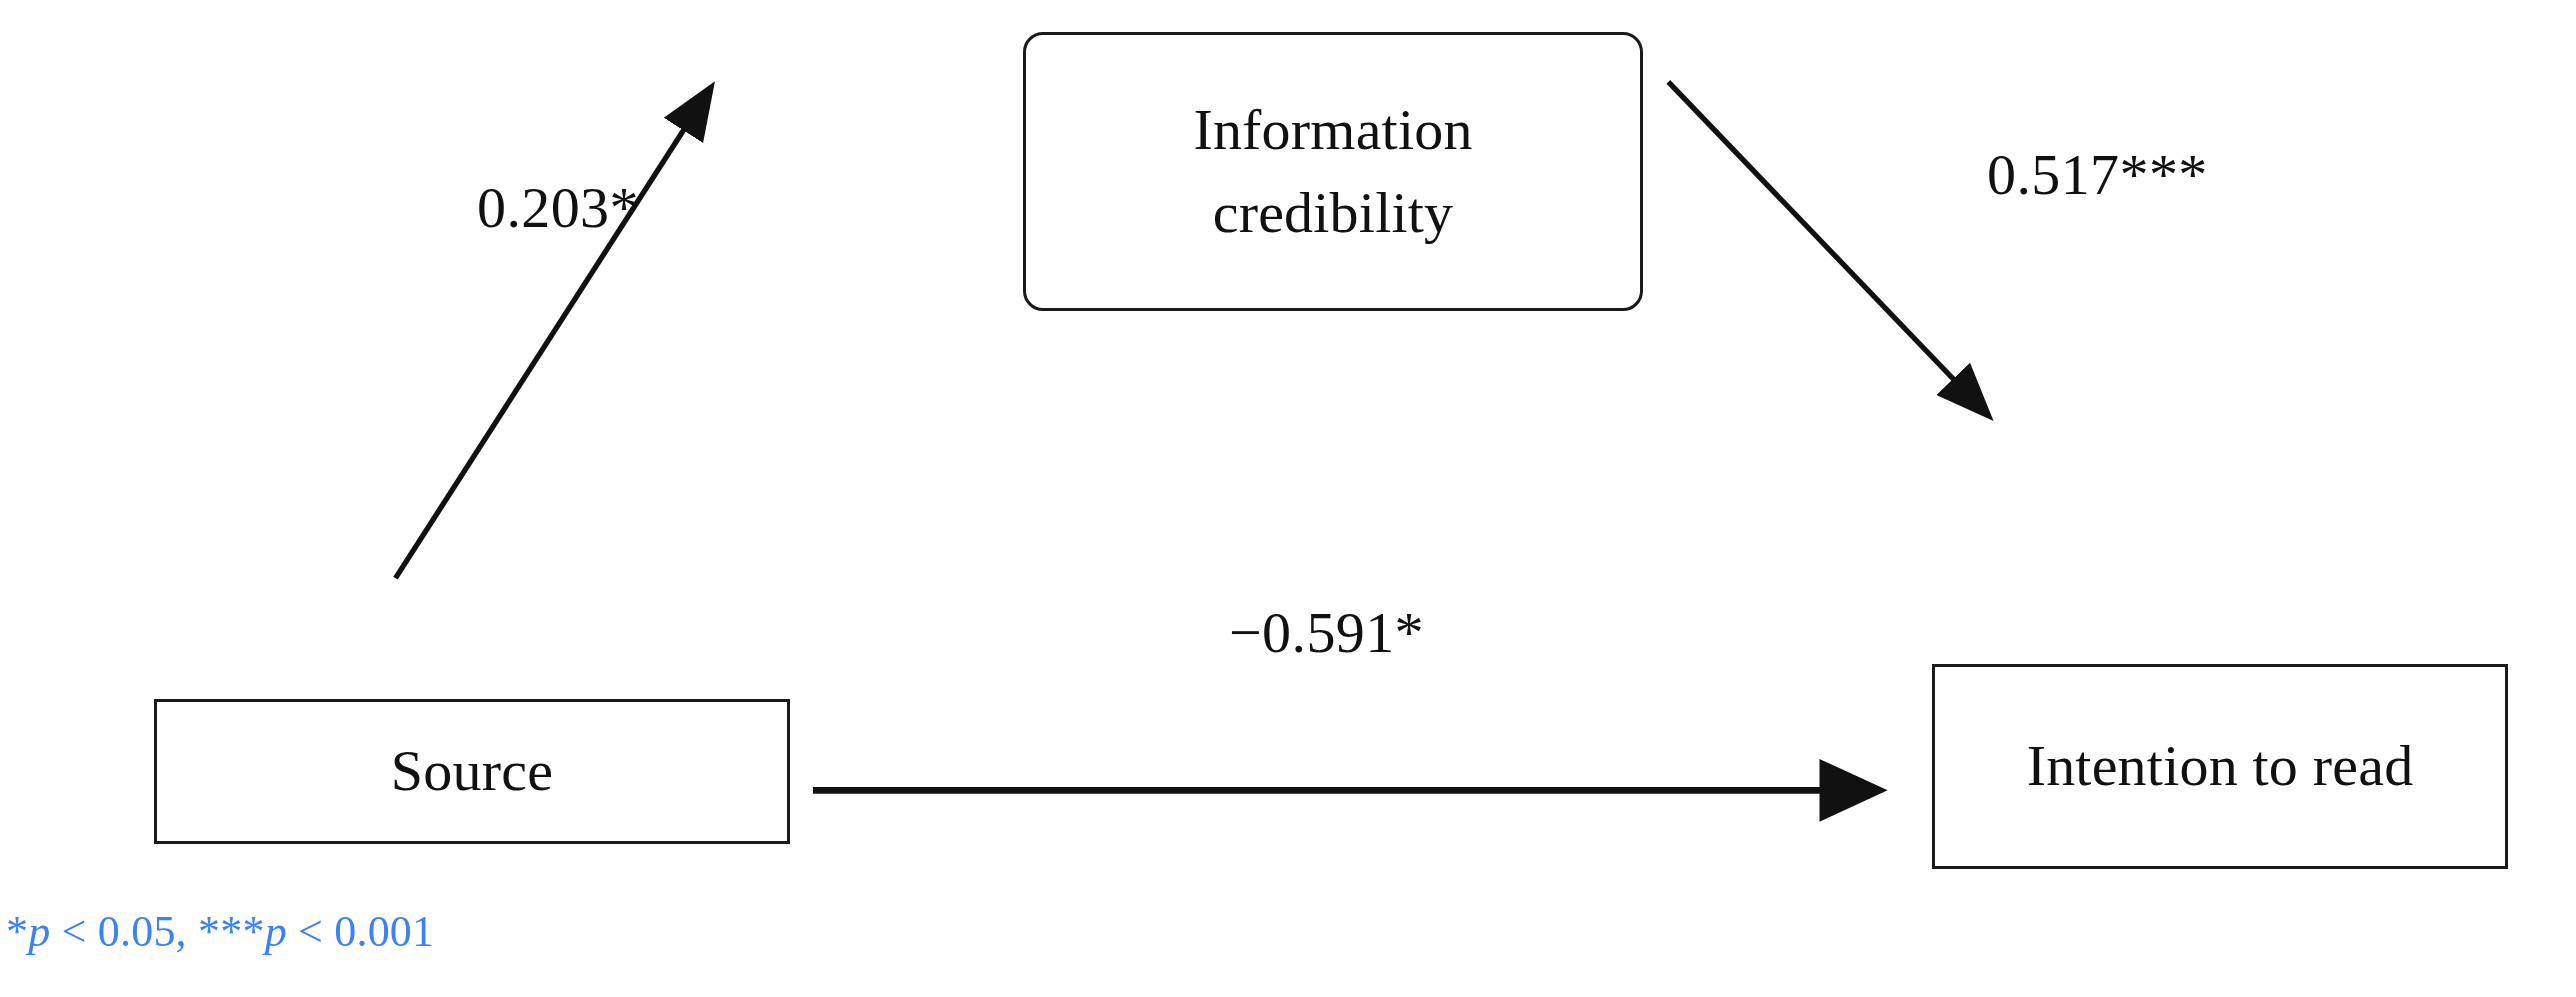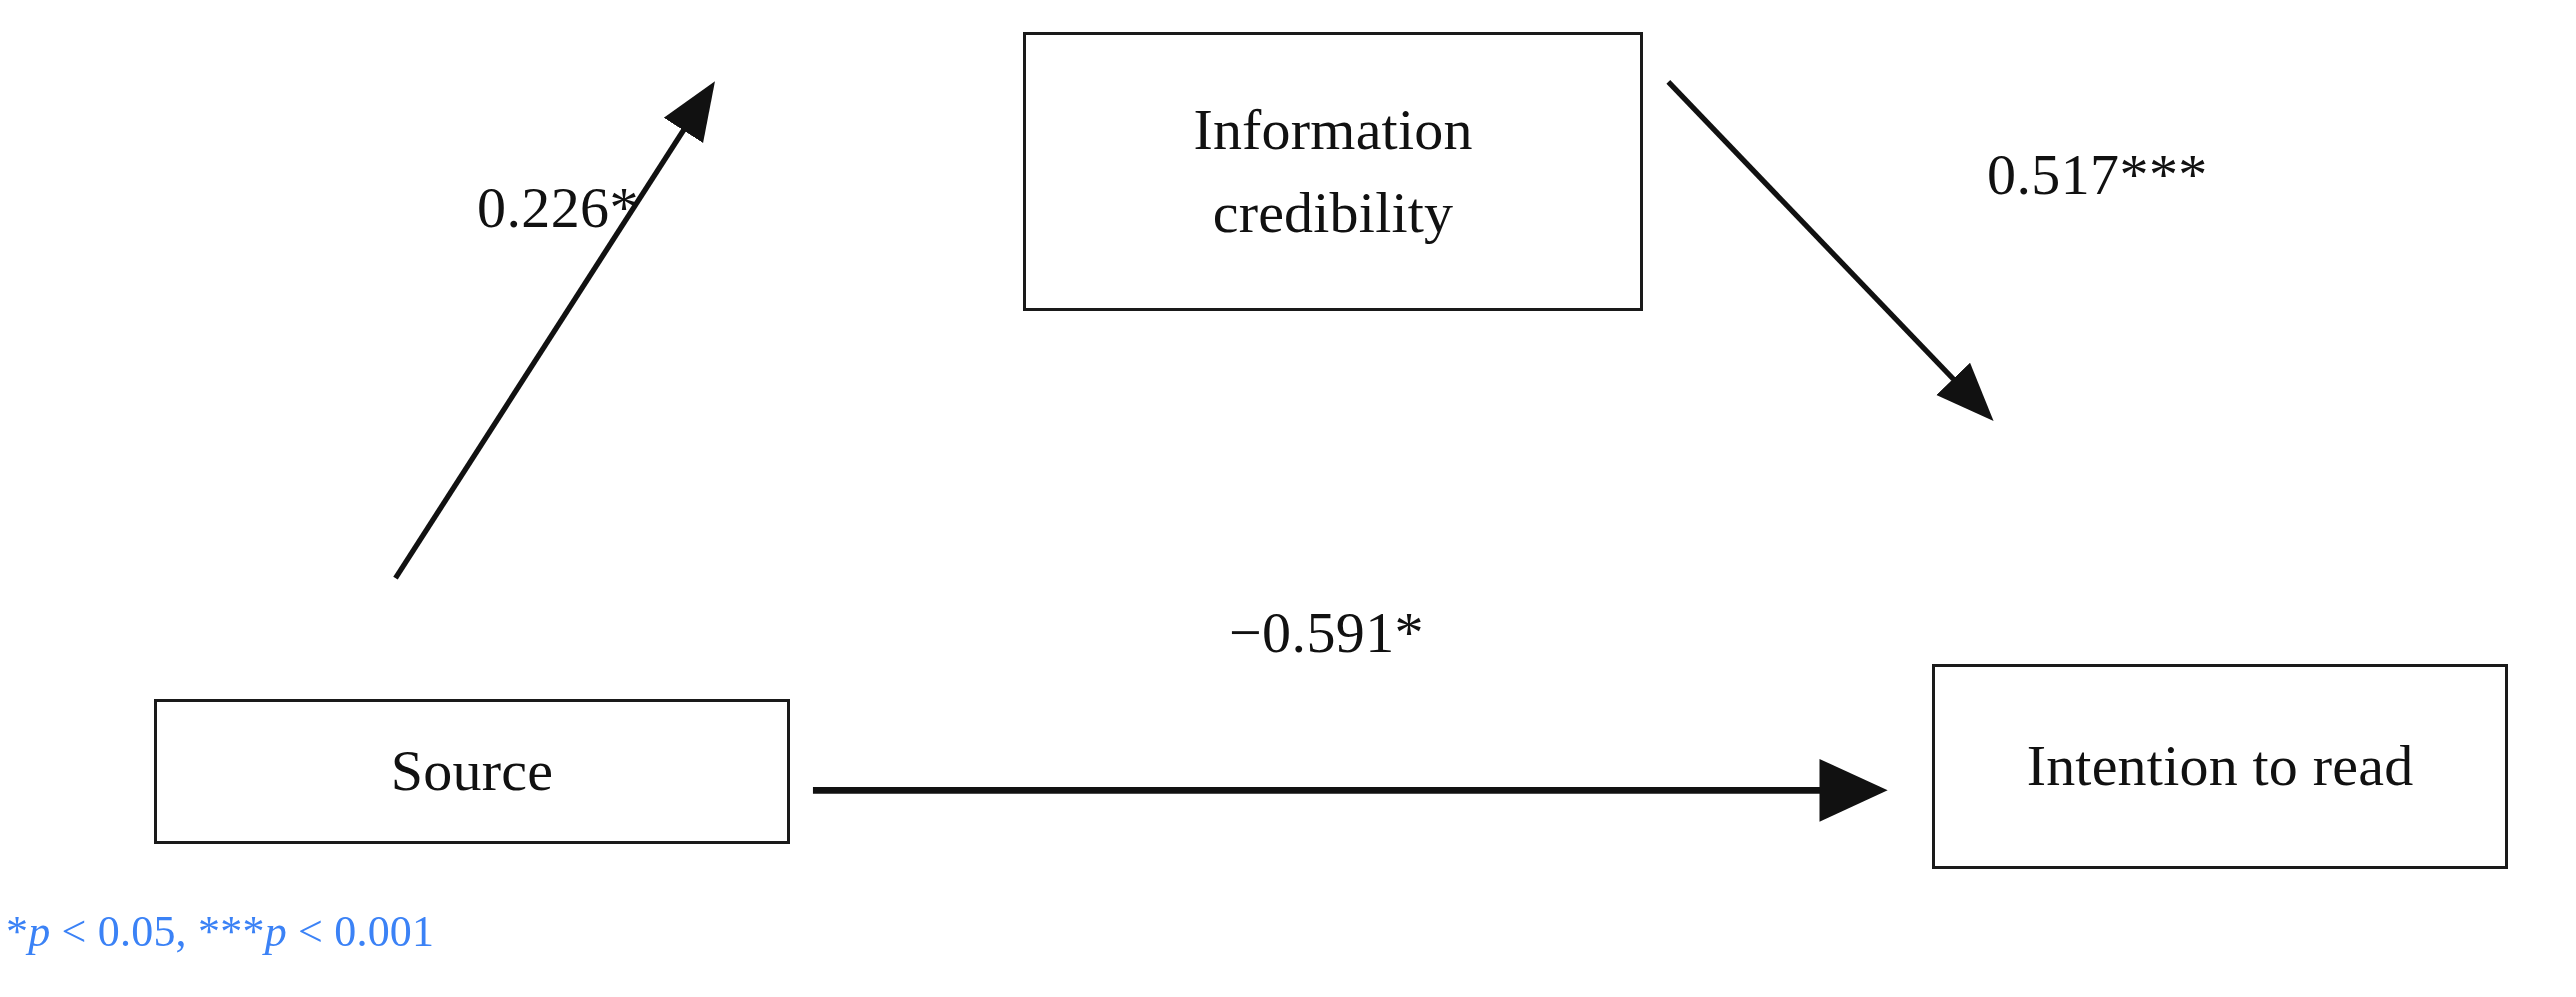--- a/index.html
+++ b/index.html
@@ -42,20 +42,21 @@
   .node .node-text {
     display: block;
     padding: 0 13.6px;
     white-space: pre-line;
   }
   #node-information-credibility {
     left: 1023px;
     top: 32px;
     width: 620px;
     height: 279px;
+    border-radius: 20px;
   }
   #node-source {
     left: 154px;
     top: 699px;
     width: 636px;
     height: 145px;
   }
   #node-intention-to-read {
     left: 1932px;
     top: 664px;
@@ -125,21 +126,21 @@
   </div>
 
   <div class="node" id="node-source">
     <span class="node-text">Source</span>
   </div>
 
   <div class="node" id="node-intention-to-read">
     <span class="node-text">Intention to read</span>
   </div>
 
-  <div class="path-label" id="label-source-to-credibility">0.226*</div>
+  <div class="path-label" id="label-source-to-credibility">0.203*</div>
 
   <div class="path-label" id="label-credibility-to-intention">0.517***</div>
 
   <div class="path-label" id="label-source-to-intention">−0.591*</div>
 
   <div id="footnote"><span>*</span><span class="ital">p</span><span> &lt; 0.05, </span><span>***</span><span class="ital">p</span><span> &lt; 0.001</span></div>
 
 </div>
 
 

